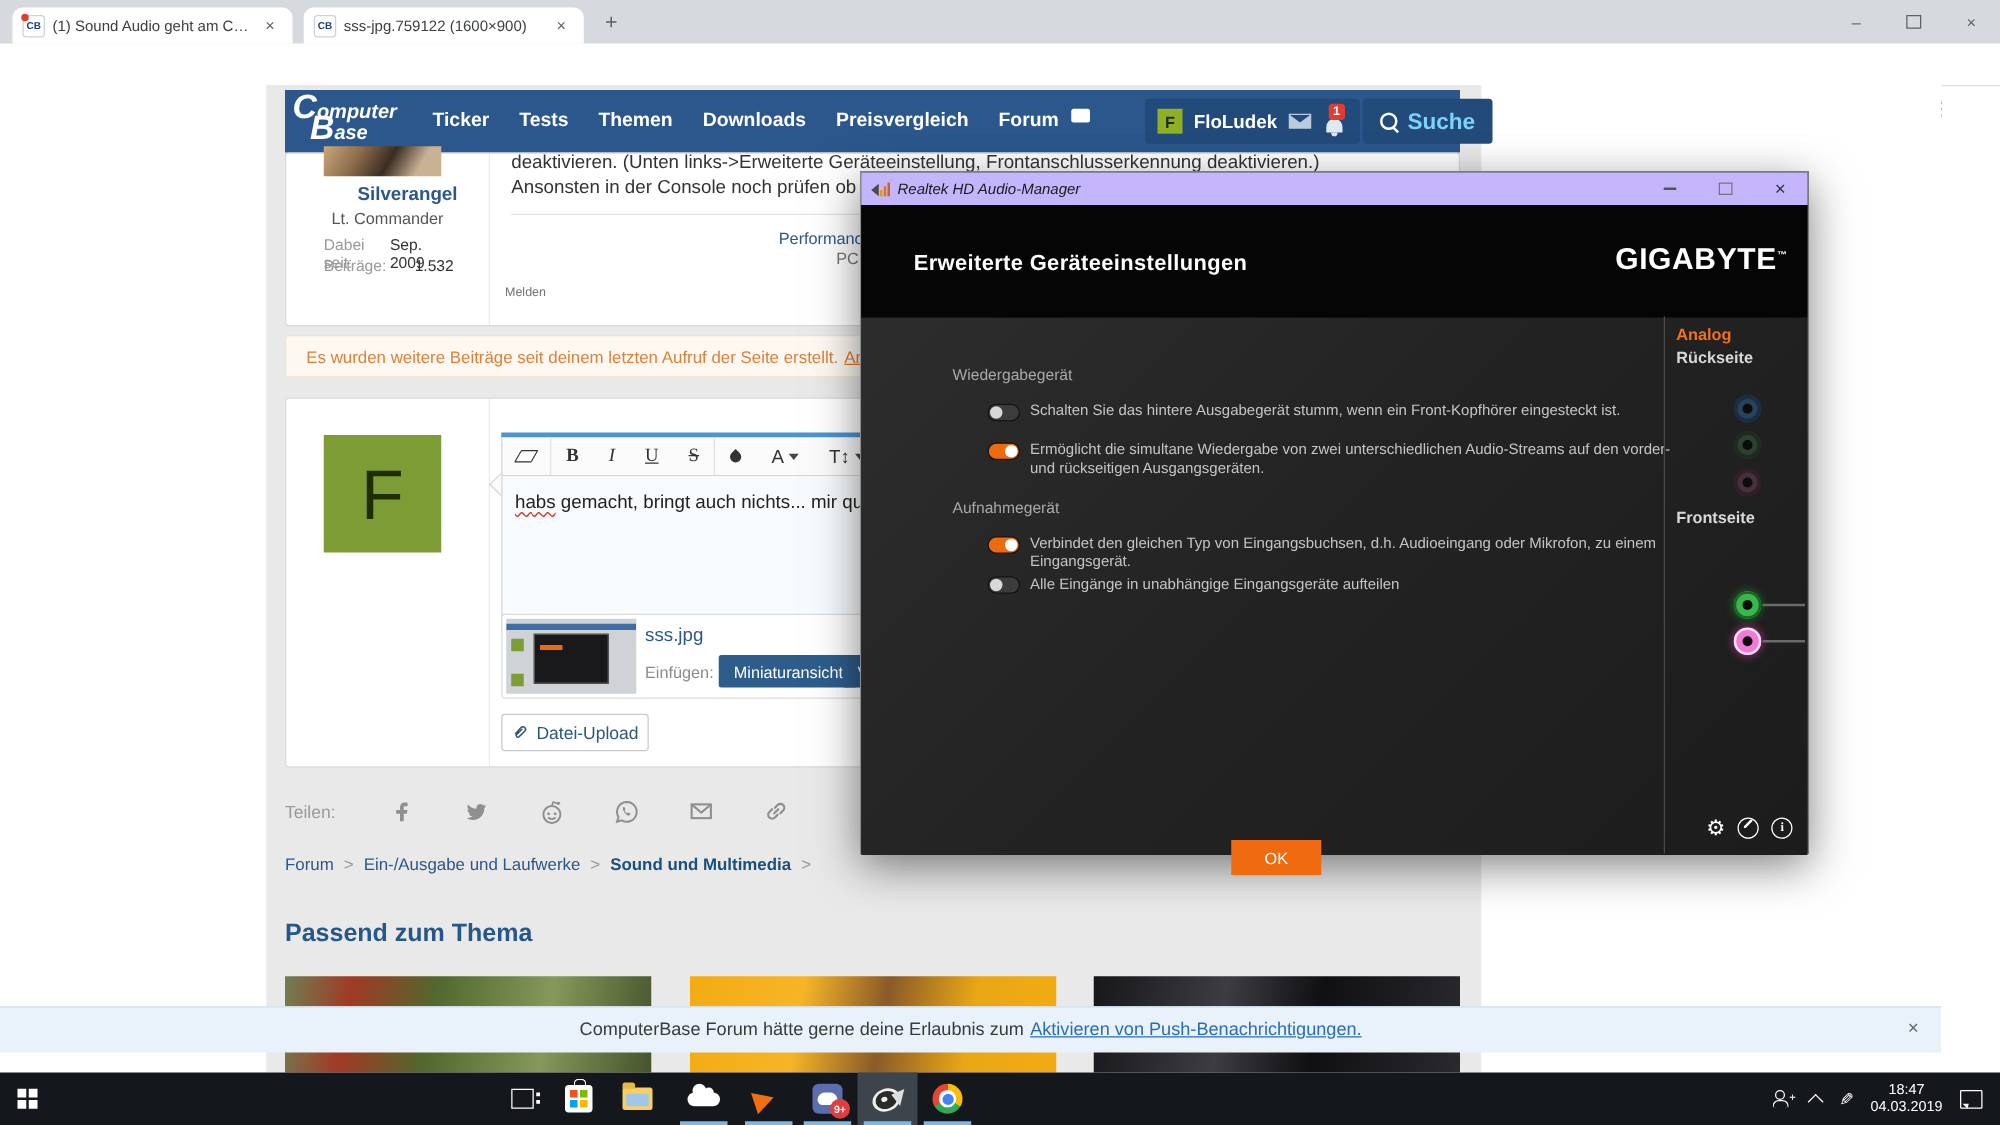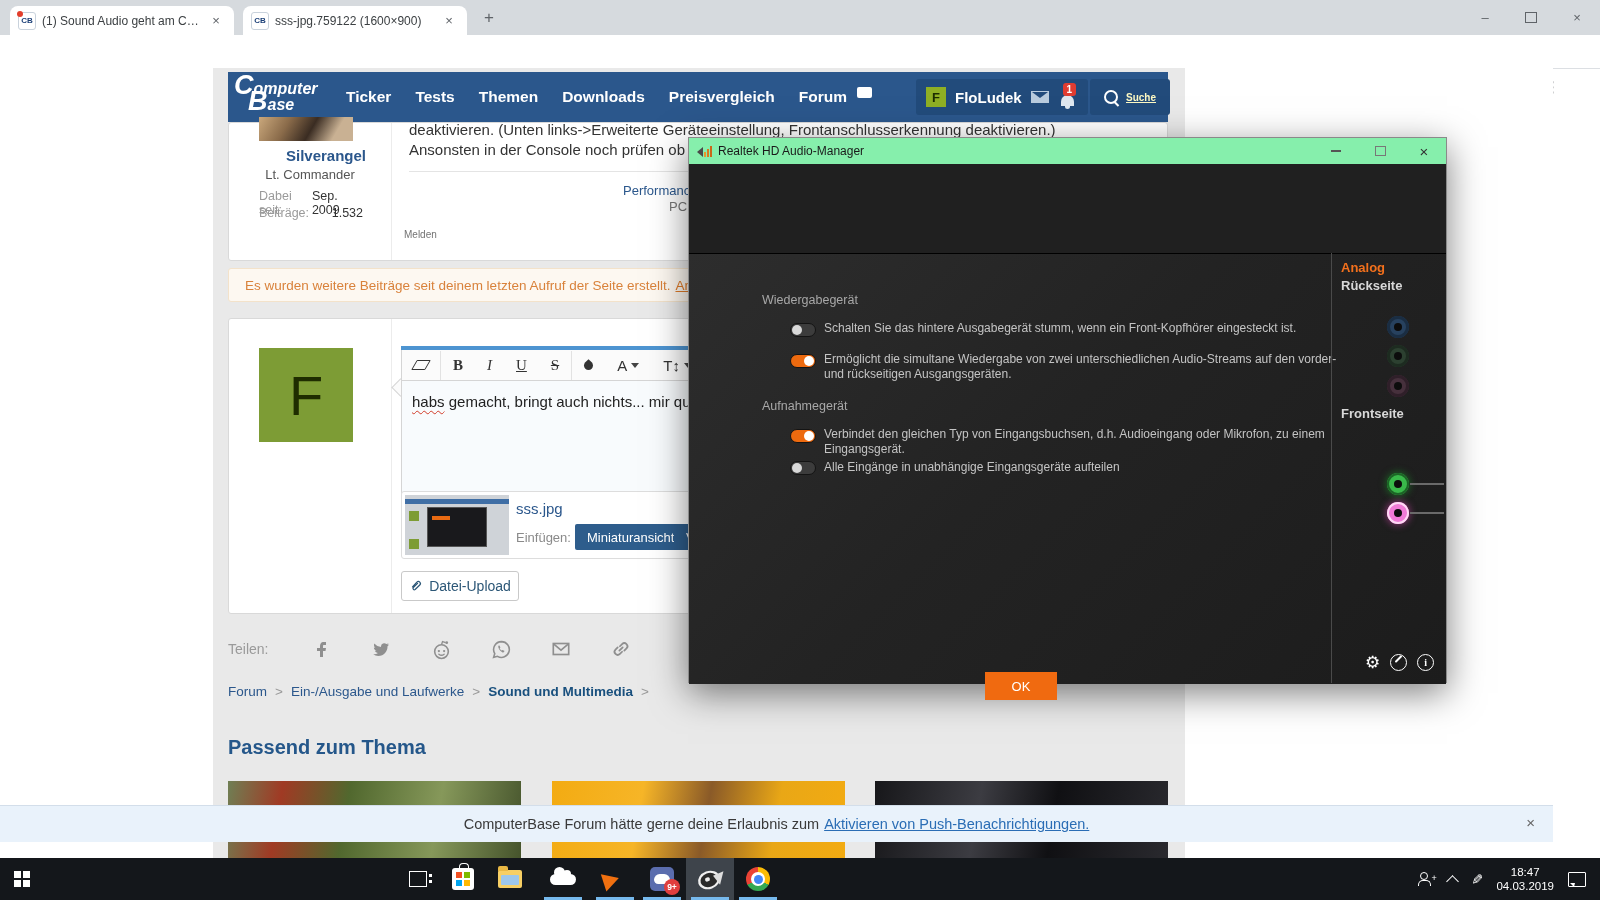--- a/index.html
+++ b/index.html
@@ -46,21 +46,21 @@
   .envelope{position:relative;width:18px;height:12px;background:#b9cbdd;}
   .envelope::after{content:"";position:absolute;left:1px;top:1px;border:8px solid transparent;border-top:6px solid #224b7b;border-left-width:8px;border-right-width:8px;width:0;}
   .bell-wrap{position:relative;width:20px;height:22px;}
   .bell{position:absolute;left:3px;bottom:2px;width:13px;height:11px;background:#dfe7ef;border-radius:7px 7px 0 0;}
   .bell::after{content:"";position:absolute;left:4px;bottom:-3px;width:5px;height:3px;border-radius:0 0 3px 3px;background:#dfe7ef;}
   .bell-badge{position:absolute;right:2px;top:-3px;min-width:9px;height:13px;padding:0 2px;background:#e03c31;border-radius:3px;
               color:#fff;font-size:10px;font-weight:bold;display:flex;align-items:center;justify-content:center;}
   .search-box{position:absolute;left:862px;top:7px;height:36px;background:#224b7b;border-radius:3px;display:flex;align-items:center;padding:0 14px;gap:8px;}
   .icon-search{position:relative;width:10px;height:10px;border:2px solid #fff;border-radius:50%;}
   .icon-search::after{content:"";position:absolute;left:9px;top:9px;width:6px;height:2px;background:#fff;transform:rotate(45deg);transform-origin:0 0;}
-  .search-label{color:#fef9c3;font-size:10px;font-weight:600;text-decoration:underline;}
+  .search-label{color:#7dd3fc;font-size:18px;font-weight:600;}
 
   .card{position:absolute;background:#fff;border:1px solid #d9d9d9;border-radius:3px;}
   .author-cell-sep{position:absolute;left:162px;top:0;bottom:0;width:1px;background:#ececec;}
   .author-avatar{position:absolute;left:30px;top:-6px;width:94px;height:24px;
      background:linear-gradient(120deg,#caa87c 0%,#8a6b4a 30%,#3a2c22 55%,#c9b193 80%);}
   .author-name{position:absolute;left:0;width:162px;top:24px;text-align:center;font-size:15px;font-weight:bold;color:#2b578c;padding-left:16px;}
   .author-rank{position:absolute;left:0;width:162px;top:44px;text-align:center;font-size:13px;color:#555;}
   .meta-row{position:absolute;left:30px;width:104px;font-size:12.5px;color:#9a9a9a;display:flex;justify-content:space-between;}
   .meta-row b{color:#333;font-weight:normal;}
   .post-line{position:absolute;left:180px;font-size:15px;color:#333;white-space:nowrap;}
@@ -117,21 +117,21 @@
   .thumb.t2{left:552px;background:linear-gradient(100deg,#f3ab12 0%,#f6b527 30%,#8a5a28 52%,#e9a716 75%,#f3ab12 100%);}
   .thumb.t3{left:875px;background:linear-gradient(100deg,#17171a 0%,#3c3c42 35%,#101013 60%,#2a2a2f 100%);}
 
   .push-banner{position:absolute;left:0;top:737px;width:1553px;height:36px;background:#e9f2fb;border-top:1px solid #d3deea;
                display:flex;align-items:center;justify-content:center;font-size:14.5px;color:#3a3a3a;gap:5px;}
   .push-banner a{color:#2a6db5;}
   .banner-close{position:absolute;right:18px;top:8px;font-size:15px;color:#666;}
 
   
   .rt-win{position:absolute;left:688px;top:137px;width:759px;height:546px;box-shadow:0 10px 34px rgba(0,0,0,.5);border:1px solid #8a8a8a;box-sizing:border-box;background:#202020;}
-  .rt-titlebar{position:absolute;left:0;top:0;width:100%;height:26px;background:#86efac;display:flex;align-items:center;}
+  .rt-titlebar{position:absolute;left:0;top:0;width:100%;height:26px;background:#c4b5fd;display:flex;align-items:center;font-style:italic;}
   .rt-appicon{position:relative;width:14px;height:13px;margin-left:8px;}
   .rt-appicon .spk{position:absolute;left:0;bottom:1px;width:0;height:0;border:5px solid transparent;border-right:6px solid #4a4a4a;border-left:none;}
   .rt-appicon .b1,.rt-appicon .b2,.rt-appicon .b3{position:absolute;bottom:1px;width:2px;background:#e8962c;}
   .rt-appicon .b1{left:7px;height:5px;}.rt-appicon .b2{left:10px;height:8px;background:#d97a1e;}.rt-appicon .b3{left:13px;height:11px;background:#c9681a;}
   .rt-title{font-size:12px;color:#1a1a1a;margin-left:7px;}
   .rt-ctrls{margin-left:auto;display:flex;align-items:center;height:100%;}
   .rt-ctrl{width:44px;height:100%;display:flex;align-items:center;justify-content:center;color:#333;font-size:12px;}
   .rt-max{width:9px;height:8px;border:1px solid #777;}
   .rt-min{width:10px;height:1.5px;background:#555;}
   .rt-header{position:absolute;left:0;top:26px;width:100%;height:89px;background:#050505;}
@@ -449,20 +449,24 @@
       <span class="rt-ctrls">
         <span class="rt-ctrl">
             <span class="rt-min"></span>
           </span>
         <span class="rt-ctrl">
             <span class="rt-max"></span>
           </span>
         <span class="rt-ctrl" style="font-size:15px;">×</span>
       </span>
     </div>
+    <div class="rt-header">
+      <span class="rt-dialog-title">Erweiterte Geräteeinstellungen</span>
+      <span class="rt-brand"><span>GIGABYTE</span><sup>™</sup></span>
+    </div>
     <div class="rt-body">
       <div class="rt-section" style="left:73px;top:39px;">Wiedergabegerät</div>
 
       <div class="toggle" style="left:101px;top:69px;"></div>
       <div class="opt-label" style="left:135px;top:67px;">Schalten Sie das hintere Ausgabegerät stumm, wenn ein Front-Kopfhörer eingesteckt ist.</div>
 
       <div class="toggle on" style="left:101px;top:100px;"></div>
       <div class="opt-label" style="left:135px;top:98px;">Ermöglicht die simultane Wiedergabe von zwei unterschiedlichen Audio-Streams auf den vorder- und rückseitigen Ausgangsgeräten.</div>
 
       <div class="rt-section" style="left:73px;top:145px;">Aufnahmegerät</div>

